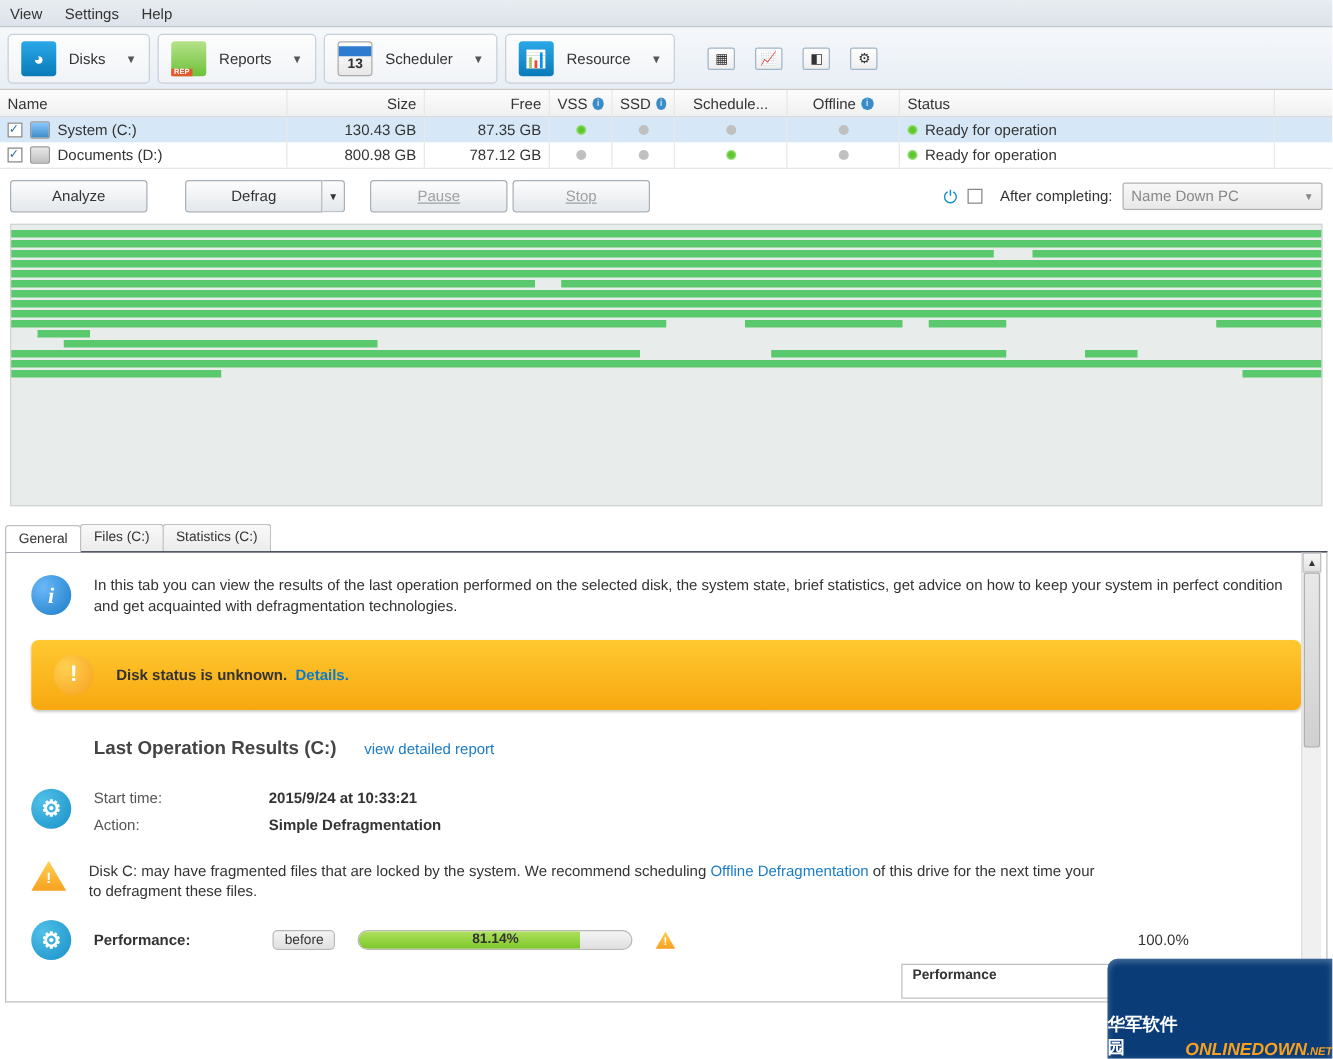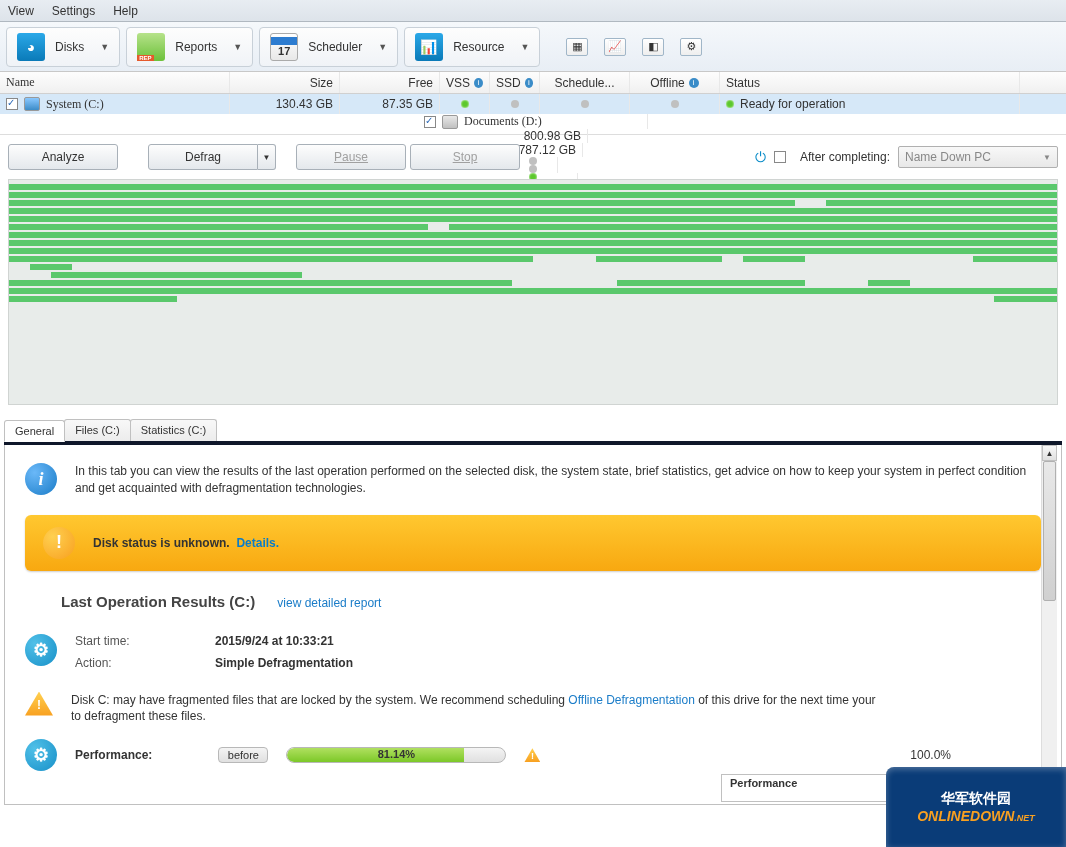--- a/index.html
+++ b/index.html
@@ -21,31 +21,31 @@
 .ic-scheduler .cal-top { background:#2d7cd0; height:8px; width:100%; }
 .ic-scheduler .cal-num { font-size:11px; }
 .ic-resource { background: linear-gradient(#2aa8e8,#0a7ab8); }
 .tb-small { display: flex; gap: 16px; margin-left: 20px; }
 .tb-small span { width: 22px; height: 18px; background: linear-gradient(#fff,#eee); border:1px solid #a0b6c8; border-radius:2px; display:flex; align-items:center; justify-content:center; font-size:11px; cursor:pointer; }
 
 
 .disk-table { border-bottom: 1px solid #ddd; }
 .dt-header { display: flex; height: 22px; background: linear-gradient(#fdfdfd,#f0f0f0); border-bottom: 1px solid #d0d0d0; align-items: center; }
 .dt-header > div, .dt-row > div { padding: 0 6px; border-right: 1px solid #e8e8e8; height: 100%; display: flex; align-items: center; }
-.col-name { width: 230px; font-family: Liberation Serif, serif; }
+.col-name { width: 230px; }
 .col-size { width: 110px; justify-content: flex-end; }
 .col-free { width: 100px; justify-content: flex-end; }
 .col-vss { width: 50px; justify-content: center; }
 .col-ssd { width: 50px; justify-content: center; }
 .col-sched { width: 90px; justify-content: center; }
 .col-offline { width: 90px; justify-content: center; }
 .col-status { width: 300px; }
 .dt-row { display: flex; height: 20px; align-items: center; }
 .dt-row.selected { background: #d6e8f8; }
-.dt-row:not(.selected) { background: #fff; flex-direction: column; }
+.dt-row:not(.selected) { background: #fff; }
 .chk { width:12px; height:12px; border:1px solid #888; background:#fff; margin-right:6px; position:relative; }
 .chk.on::after { content:"✓"; position:absolute; top:-2px; left:0; font-size:10px; color:#2c6ab8; }
 .disk-ico { width:16px; height:14px; margin-right:6px; background:linear-gradient(#e8e8e8,#c0c0c0); border:1px solid #999; border-radius:2px; }
 .disk-ico.sys { background:linear-gradient(#8ac8ff,#3c8cc8); }
 .dot { width:8px; height:8px; border-radius:50%; }
 .dot.green { background:#5cc82c; box-shadow:inset 0 0 2px #fff; }
 .dot.gray { background:#c0c0c0; }
 .info-ico { width:10px; height:10px; border-radius:50%; background:#3a8cc8; color:#fff; font-size:8px; display:flex; align-items:center; justify-content:center; margin-left:4px; }
 
 
@@ -59,21 +59,21 @@
 .action-right { margin-left:auto; display:flex; align-items:center; gap:8px; }
 .power-ico { color:#0a8cc8; font-size:14px; }
 .combo { height:22px; width:160px; background:linear-gradient(#f8f8f8,#e8e8e8); border:1px solid #b0b0b0; border-radius:2px; display:flex; align-items:center; padding:0 6px; color:#888; justify-content:space-between; }
 .combo .dd { font-size:8px; }
 
 
 .frag-map { margin: 0 8px 14px 8px; height: 226px; background:#e8ecea; position:relative; border:1px solid #d0d4d2; }
 .seg { position:absolute; height:6px; background:#5ac86c; }
 
 
-.tabs { display:flex; border-bottom:4px solid #0f172a; margin: 0 4px; }
+.tabs { display:flex; border-bottom:1px solid #0f172a; margin: 0 4px; }
 .tab { padding:4px 10px; border:1px solid #c0c0c0; border-bottom:none; background:linear-gradient(#f8f8f8,#ececec); margin-right:-1px; cursor:pointer; border-radius:3px 3px 0 0; font-size:11px; }
 .tab.active { background:#fff; border-bottom:1px solid #fff; position:relative; top:1px; }
 
 
 .tab-content { padding: 18px 20px; overflow-y:auto; height: 360px; border:1px solid #c0c0c0; border-top:none; margin:0 4px; position:relative; }
 .info-sec { display:flex; gap:18px; margin-bottom:18px; }
 .big-ico { width:32px; height:32px; border-radius:50%; flex-shrink:0; display:flex; align-items:center; justify-content:center; font-size:18px; font-weight:bold; color:#fff; }
 .bi-info { background:radial-gradient(circle at 30% 30%, #6ab8f8, #1a7cc8); font-style:italic; font-family:serif; }
 .bi-warn { background:radial-gradient(circle at 30% 30%, #ffd050, #f8a020); }
 .bi-gear { background:radial-gradient(circle at 30% 30%, #50c0e8, #1890c8); }
@@ -104,21 +104,21 @@
 .perf-before { width:50px; height:16px; background:linear-gradient(#f4f4f4,#e0e0e0); border:1px solid #b8b8b8; border-radius:4px; display:flex; align-items:center; justify-content:center; font-size:11px; }
 
 .perf-chart-box { position:absolute; right:60px; bottom:2px; width:280px; height:28px; border:1px solid #c0c0c0; background:#fff; }
 .perf-chart-box .title { font-size:11px; font-weight:bold; padding:2px 8px; }
 
 .scrollbar { position:absolute; right:4px; top:0; bottom:0; width:16px; background:#f0f0f0; border-left:1px solid #ddd; }
 .sb-btn { height:16px; background:linear-gradient(#f8f8f8,#e0e0e0); border:1px solid #c0c0c0; display:flex; align-items:center; justify-content:center; font-size:8px; }
 .sb-thumb { position:absolute; top:16px; left:1px; right:1px; height:140px; background:linear-gradient(#e8e8e8,#d0d0d0); border:1px solid #b0b0b0; border-radius:2px; }
 
 
-.watermark { position:absolute; right:0; bottom:0; width:180px; height:80px; background:#0a3c78; border-radius:8px 0 0 0; display:flex; flex-direction:column; align-items:center; justify-content:center; color:#fff; font-weight:bold; box-shadow:inset 0 2px 6px rgba(255,255,255,0.3); }
+.watermark { position:absolute; right:0; bottom:0; width:180px; height:80px; background:#0a3c78; border-radius:8px 0 0 0; display:flex; flex-direction:row; align-items:flex-end; justify-content:center; color:#fff; font-weight:bold; box-shadow:inset 0 2px 6px rgba(255,255,255,0.3); }
 .watermark .cn { font-size:14px; }
 .watermark .en { font-size:14px; font-style:italic; }
 .watermark .en span { color:#f8a020; }
 </style>
 </head>
 <body>
 
 <div class="menubar">
   <span>View</span>
   <span>Settings</span>
@@ -132,21 +132,21 @@
     <span class="arrow">▼</span>
   </div>
   <div class="tb-group">
     <span class="tb-icon ic-reports"></span>
     <span>Reports</span>
     <span class="arrow">▼</span>
   </div>
   <div class="tb-group">
     <span class="tb-icon ic-scheduler">
         <span class="cal-top"></span>
-        <span class="cal-num">17</span>
+        <span class="cal-num">13</span>
       </span>
     <span>Scheduler</span>
     <span class="arrow">▼</span>
   </div>
   <div class="tb-group">
     <span class="tb-icon ic-resource">📊</span>
     <span>Resource</span>
     <span class="arrow">▼</span>
   </div>
   <div class="tb-small">
@@ -291,21 +291,21 @@
   </div>
 
   <div class="status-banner">
     <div class="big-ico bi-warn">!</div>
     <div>
       <span class="msg">Disk status is unknown.</span>&nbsp;
       <a>Details.</a>
     </div>
   </div>
 
-  <div style="display:flex; gap:4px; margin-bottom:10px;">
+  <div style="display:flex; gap:18px; margin-bottom:10px;">
     <div style="width:32px;"></div>
     <div style="flex:1;">
       <div class="section-heading">
         <span>Last Operation Results (C:)</span>
         <a>view detailed report</a>
       </div>
     </div>
   </div>
 
   <div style="display:flex; gap:18px;">

